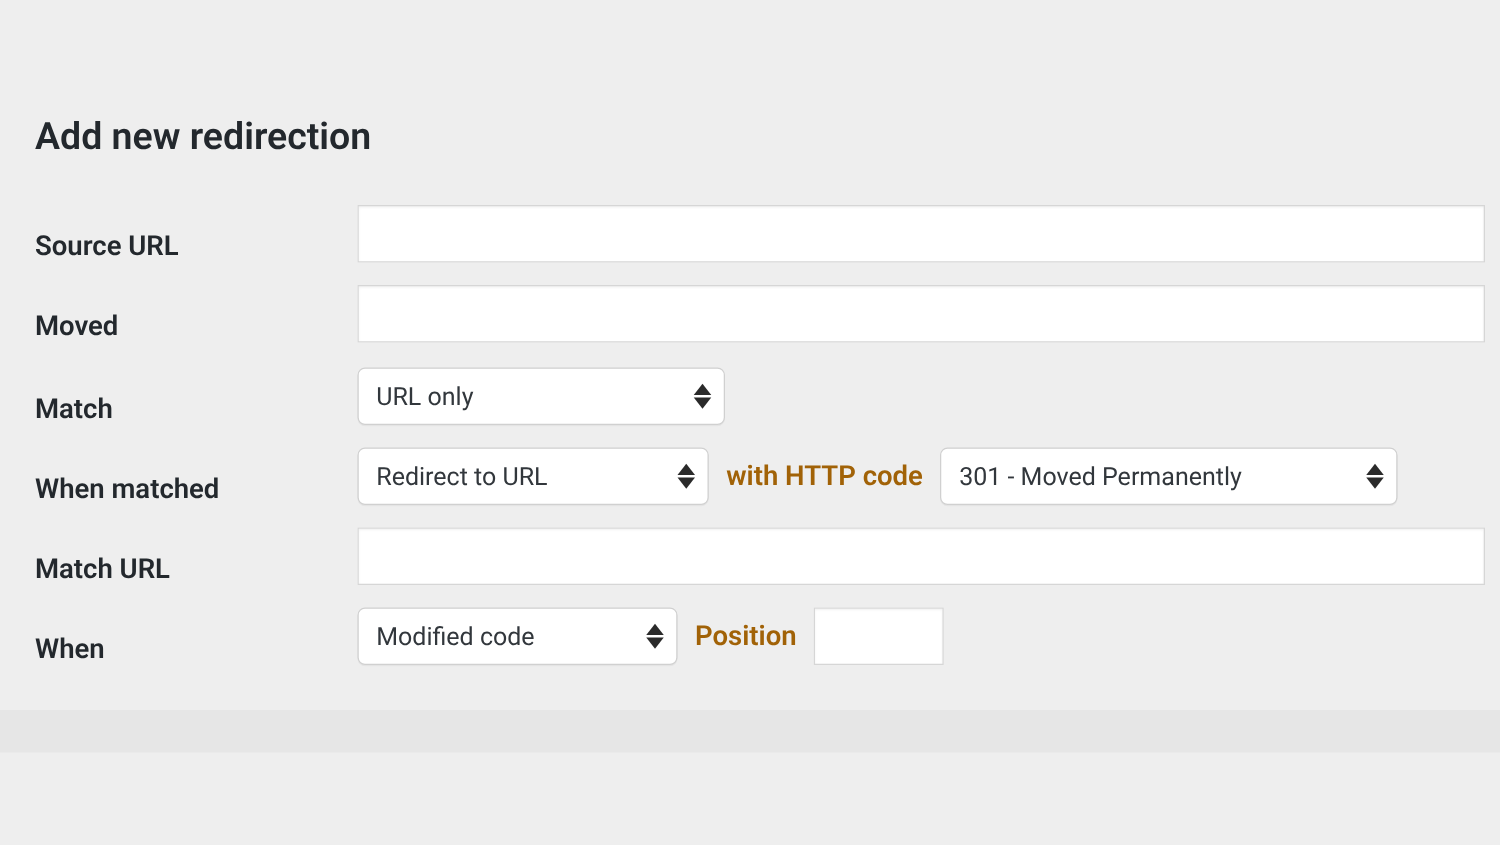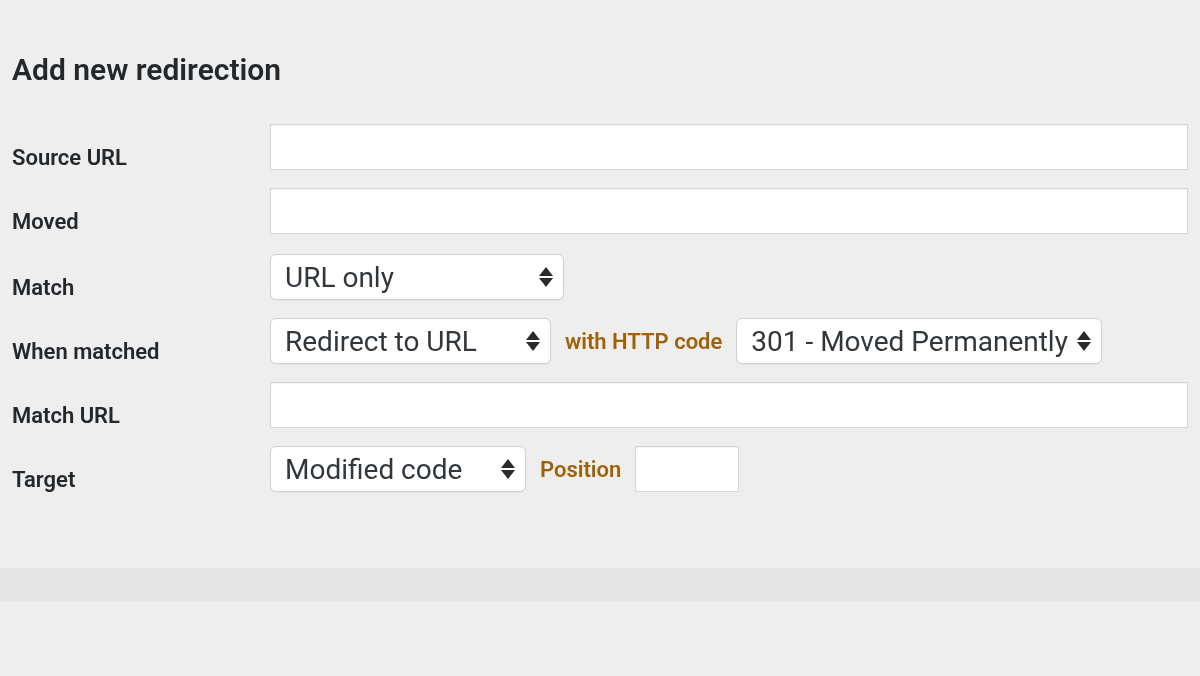--- a/index.html
+++ b/index.html
@@ -7,21 +7,22 @@
     margin: 0;
     padding: 0;
     width: 1200px;
     height: 676px;
     background: #eeeeee;
     font-family: -apple-system, BlinkMacSystemFont, "Segoe UI", Roboto, "Helvetica Neue", Arial, sans-serif;
     color: #23282d;
     overflow: hidden;
   }
   .page {
-    padding: 52px 12px 0 12px;
+    padding: 92px 12px 0 12px;
+    margin-left: 16px;
   }
   .page h2 {
     font-size: 30px;
     font-weight: 600;
     margin: 0 0 36px 0;
     line-height: 1.2;
   }
   .form-table {
     width: 100%;
     border-spacing: 0;
@@ -59,21 +60,21 @@
   .text-input.small {
     width: 104px;
   }
   
   .sel {
     position: relative;
     display: inline-flex;
     align-items: center;
     height: 46px;
     padding: 0 48px 0 14px;
-    font-size: 28px;
+    font-size: 20px;
     color: #32373c;
     background: #ffffff;
     border: 1px solid #d0d0d0;
     border-radius: 6px;
     box-shadow: 0 1px 0 rgba(0,0,0,0.04);
     cursor: default;
     white-space: nowrap;
   }
   .sel .spinner {
     position: absolute;
@@ -175,21 +176,21 @@
     </div>
 
     <div class="form-row">
       <div class="label">Match URL</div>
       <div class="field">
         <input class="text-input" type="text" value="" style="">
       </div>
     </div>
 
     <div class="form-row">
-      <div class="label">Target</div>
+      <div class="label">When</div>
       <div class="field">
         <div class="sel w-group">
           <span>Modified code</span>
           <span class="spinner">
             <span class="tri-up"></span>
               <span class="tri-down"></span>
           </span>
         </div>
         <span class="inline-label">Position</span>
         <input class="text-input small" type="text" value="" style="">

